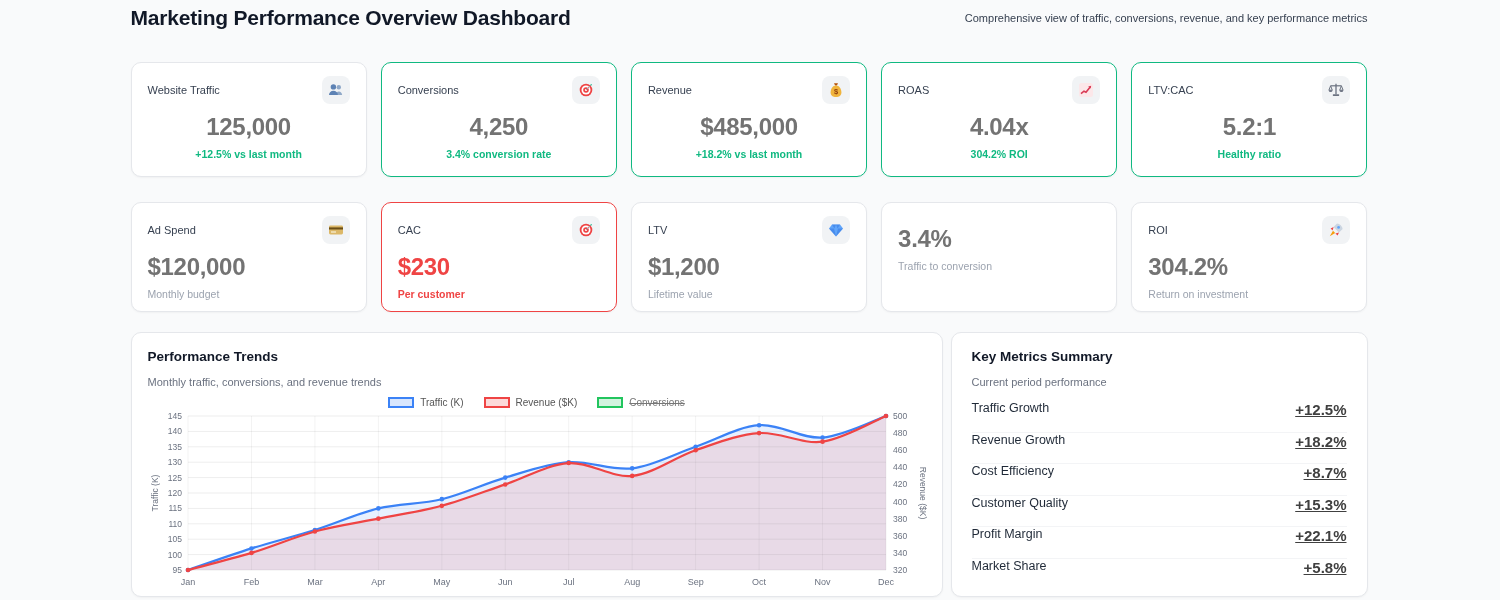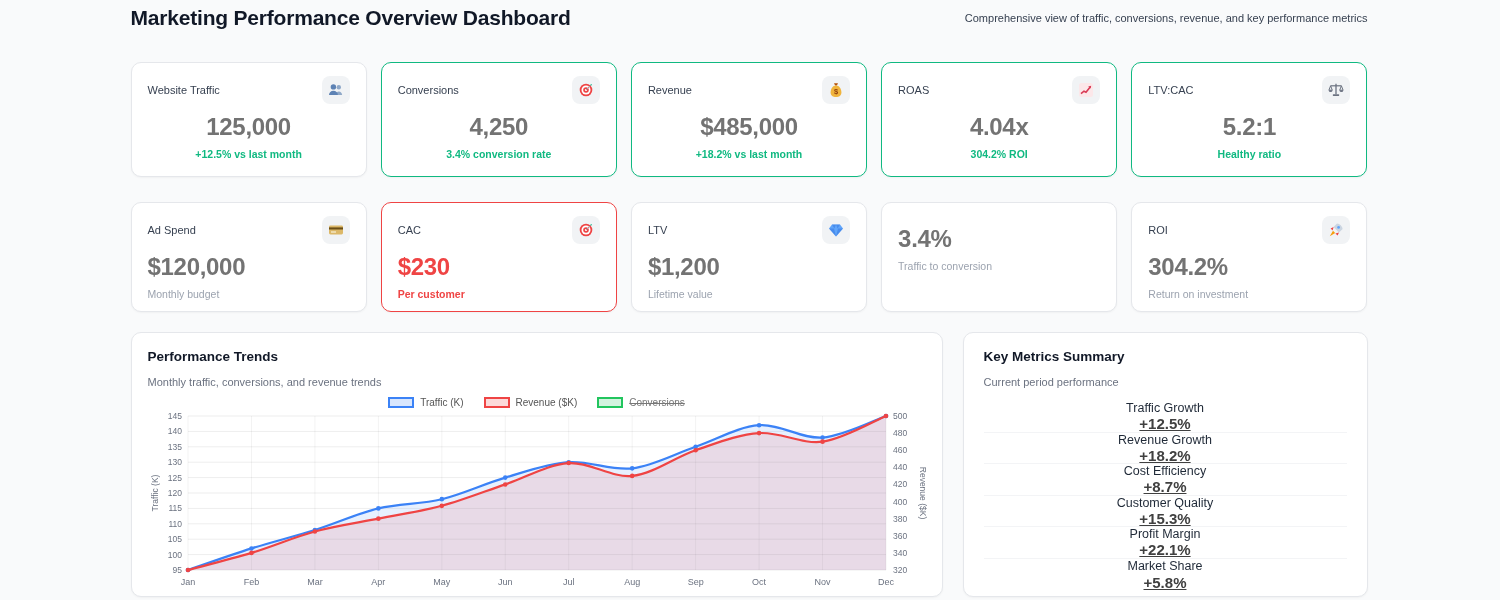--- a/index.html
+++ b/index.html
@@ -22,35 +22,35 @@
   .kpi-icon { width:28px; height:28px; background:#f1f3f5; border-radius:8px; display:flex;
     align-items:center; justify-content:center; }
   .kpi-icon svg { width:16px; height:16px; }
   .kpi-value { font-size:24px; font-weight:bold; margin-top:9px; letter-spacing:-0.3px; }
   .kpi-sub { font-size:10.5px; margin-top:7px; font-weight:bold; }
   .kpi-card.centered .kpi-value, .kpi-card.centered .kpi-sub { text-align:center; }
   .tone-dark { color:#737373; }
   .tone-red { color:#ef4444; }
   .tone-green { color:#10b981; }
   .tone-gray { color:#9ca3af; font-weight:normal; }
-  .bottom { display:grid; grid-template-columns:812px 1fr; gap:20px; align-items:start; }
+  .bottom { display:grid; grid-template-columns:812px 1fr; gap:8px; align-items:start; }
   .panel { background:#fff; border:1px solid #e5e7eb; border-radius:10px; padding:16px;
     height:265px; overflow:hidden; box-shadow:0 1px 2px rgba(0,0,0,0.04); }
   .panel-title { font-size:13.5px; font-weight:bold; color:#111827; }
   .panel-subtitle { font-size:11px; color:#6b7280; margin-top:12px; }
   .chart-legend { display:flex; justify-content:center; gap:20px; margin-top:9px; }
   .legend-item { display:flex; align-items:center; gap:6px; cursor:pointer; }
   .legend-box { width:26px; height:11px; border-width:2px; border-style:solid; display:inline-block; }
   .legend-label { font-size:10px; color:#555; }
   .legend-label.struck { text-decoration:line-through; color:#777; }
   .chart-wrap { margin-top:2px; }
   .summary-panel { padding:16px 20px; }
   .summary-rows { margin-top:13px; }
-  .summary-row { display:flex; justify-content:space-between; align-items:center; height:31.6px;
-    border-bottom:1px solid #f3f4f6;flex-direction:column; }
+  .summary-row { display:flex; justify-content:space-between; height:31.6px;
+    border-bottom:1px solid #f3f4f6; }
   .summary-row:last-child { border-bottom:none; }
   .summary-label { font-size:12.5px; color:#1f2937; }
   .summary-value { font-size:15px; font-weight:bold; color:#404040;text-decoration:underline; }
 </style>
 </head>
 <body>
 
 <div class="container">
   <div class="header">
     <div class="page-title">Marketing Performance Overview Dashboard</div>

